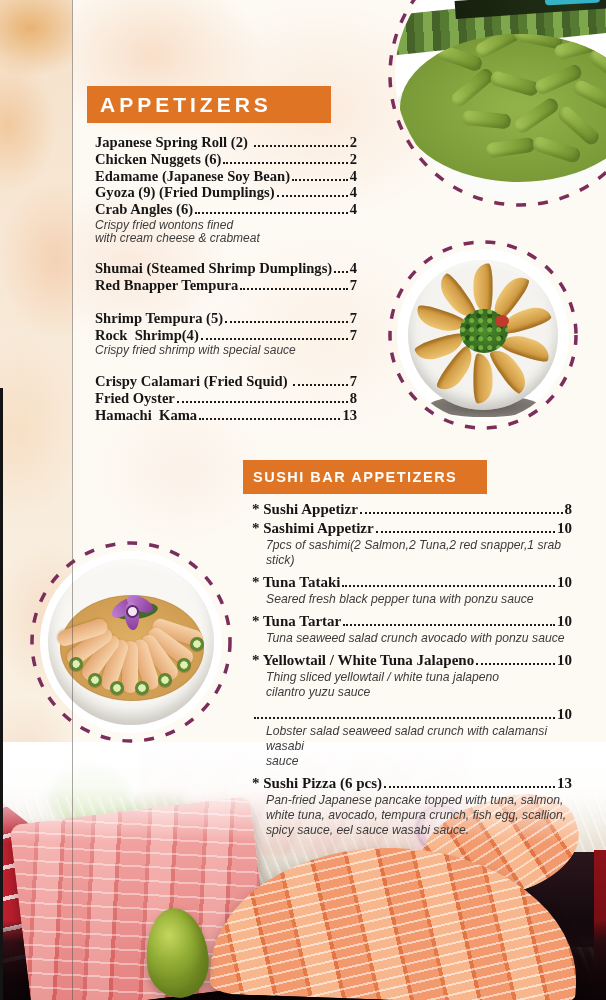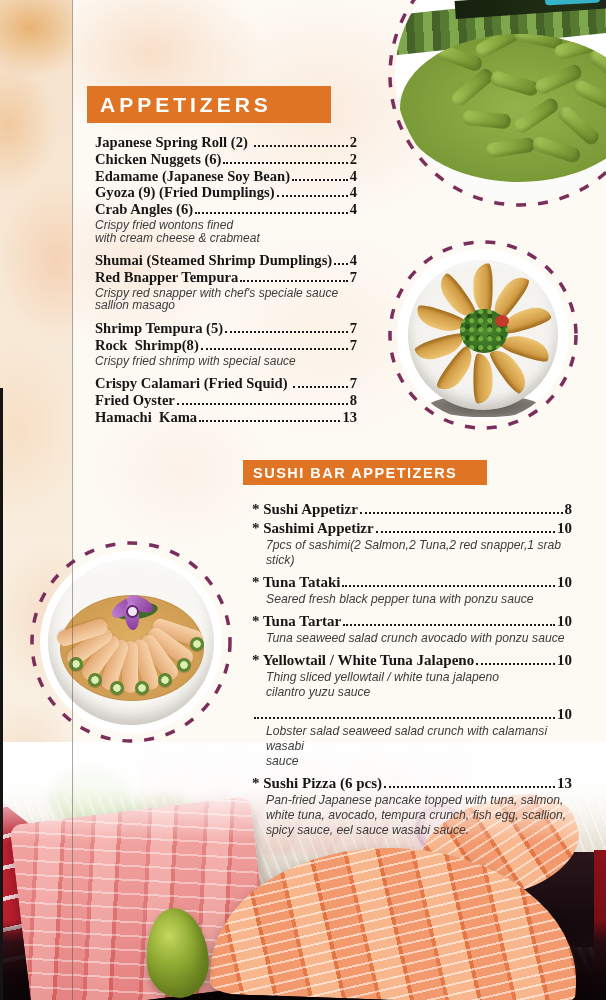--- a/index.html
+++ b/index.html
@@ -19,34 +19,34 @@
     radial-gradient(210px 160px at 250px 110px, rgba(248,213,188,.42), transparent 70%),
     radial-gradient(150px 120px at 55px 265px, rgba(246,203,178,.35), transparent 70%),
     radial-gradient(180px 150px at 255px 335px, rgba(250,224,204,.32), transparent 72%),
     radial-gradient(130px 110px at 110px 470px, rgba(246,210,190,.22), transparent 72%);}
   .vline{position:absolute;left:72px;top:0;width:1px;height:1000px;background:rgba(90,80,72,.5);z-index:45;}
   .ledge{position:absolute;left:0;top:388px;width:3px;height:612px;background:#141414;z-index:46;}
   
   .banner{position:absolute;background:#df7524;color:#ffffff;font-family:"Liberation Sans",sans-serif;
           font-weight:bold;display:flex;align-items:center;z-index:40;}
   #banner1{left:87px;top:86px;width:231px;height:37px;font-size:21px;letter-spacing:4px;padding-left:13px;}
-  #banner2{left:243px;top:460px;width:234px;height:25px;font-size:14.5px;letter-spacing:1.5px;padding-left:10px;}
+  #banner2{left:243px;top:460px;width:234px;height:34px;font-size:14.5px;letter-spacing:1.5px;padding-left:10px;}
   
   .menu-col{position:absolute;z-index:40;}
   #sec1{left:95px;top:134px;width:262px;}
   #sec2{left:252px;top:500px;width:320px;}
   .mi{display:flex;align-items:baseline;font-weight:bold;font-size:14.6px;line-height:16.8px;color:#161616;}
   #sec2 .mi{font-size:15px;line-height:19px;}
   .mi-name{white-space:pre;flex:0 1 auto;overflow:hidden;}
   .mi-dots{flex:1 1 4px;min-width:4px;border-bottom:2.2px dotted #1a1a1a;margin:0 2px 3px 2px;}
   .mi-price{flex:0 0 auto;}
   .desc{font-family:"Liberation Sans",sans-serif;font-style:italic;font-size:12px;line-height:12.6px;
         color:#3c3c3c;margin:1px 0 7px 0;white-space:pre-line;}
   #sec2 .desc{font-size:12.2px;line-height:15px;margin:0 0 5px 14px;}
-  .gap{margin-top:8px;}
+  .gap{margin-top:16px;}
   
   .ring{position:absolute;z-index:20;}
   .photo-circle{position:absolute;border-radius:50%;overflow:hidden;background:#fff;z-index:21;}
   #edamame-photo{left:395px;top:-50px;width:250px;height:250px;}
   .ed-dark{position:absolute;left:60px;top:44px;width:200px;height:18px;transform:rotate(-4deg);
            background:linear-gradient(90deg,#16200e,#223015 60%,#0e1a20);}
   .ed-cyan{position:absolute;left:150px;top:46px;width:55px;height:8px;transform:rotate(-3deg);
            border-radius:4px;background:#35b4c8;}
   .ed-stalks{position:absolute;left:-6px;top:52px;width:262px;height:40px;transform:rotate(-6deg);opacity:.95;
            background:repeating-linear-gradient(93deg,#4e7328 0 9px,#78a244 9px 18px,#3c5a1e 18px 26px);}
@@ -266,29 +266,27 @@
     <div class="mi gap">
         <span class="mi-name">Shumai (Steamed Shrimp Dumplings)</span>
         <span class="mi-dots"></span>
         <span class="mi-price">4</span>
       </div>
     <div class="mi">
         <span class="mi-name">Red Bnapper Tempura</span>
         <span class="mi-dots"></span>
         <span class="mi-price">7</span>
       </div>
-    <div class="desc">Crispy red snapper with chef's speciale sauce
-sallion masago</div>
     <div class="mi gap">
         <span class="mi-name">Shrimp Tempura (5)</span>
         <span class="mi-dots"></span>
         <span class="mi-price">7</span>
       </div>
     <div class="mi">
-        <span class="mi-name">Rock  Shrimp(8)</span>
+        <span class="mi-name">Rock  Shrimp(4)</span>
         <span class="mi-dots"></span>
         <span class="mi-price">7</span>
       </div>
     <div class="desc">Crispy fried shrimp with special sauce</div>
     <div class="mi gap">
         <span class="mi-name">Crispy Calamari (Fried Squid) </span>
         <span class="mi-dots"></span>
         <span class="mi-price">7</span>
       </div>
     <div class="mi">

